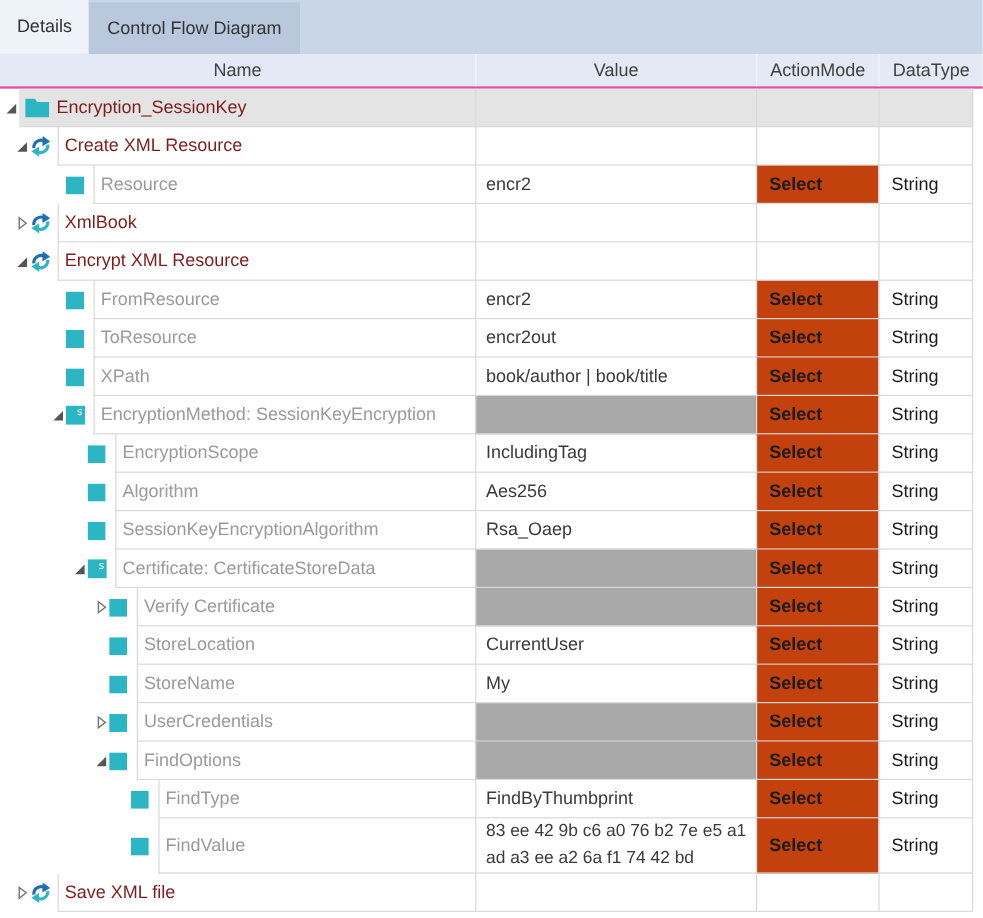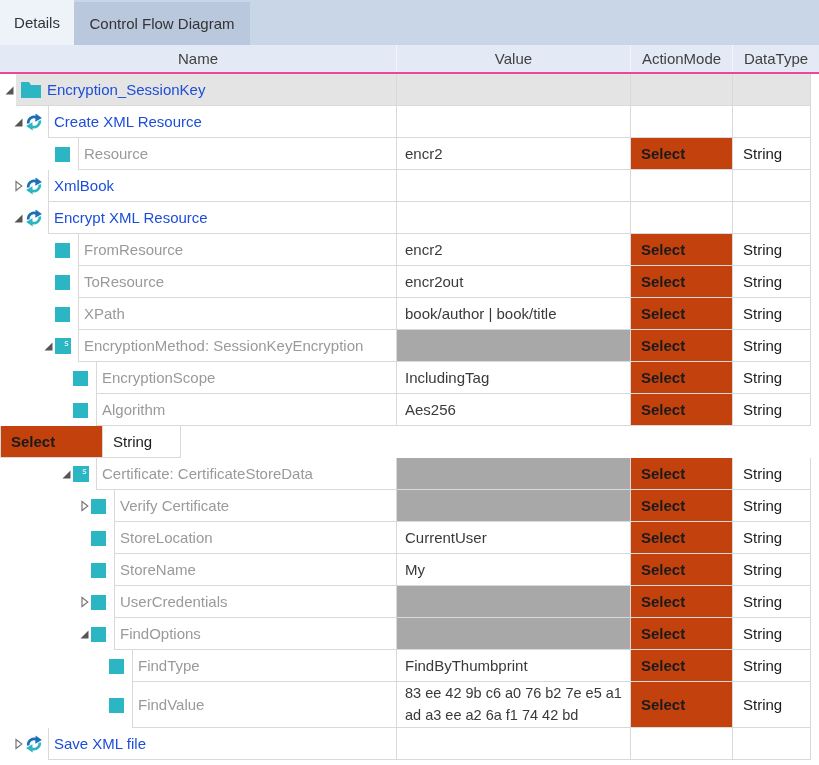--- a/index.html
+++ b/index.html
@@ -39,21 +39,21 @@
   .row.tall { height: 46px; }
   .name-cell { width: 396px; display: flex; align-items: stretch; }
   .tree-pad { flex: 0 0 auto; }
   .expander { width: 14px; display: flex; align-items: center; justify-content: center; flex: 0 0 auto; }
   .node-icon { width: 20px; margin-right: 3px; display: flex; align-items: center; justify-content: flex-start; flex: 0 0 auto; }
   .name-box {
     flex: 1; display: flex; align-items: center; padding-left: 5px;
     border-left: 1px solid #d9d9d9; border-bottom: 1px solid #d9d9d9;
     font-size: 15px; overflow: hidden; white-space: nowrap;
   }
-  .name-black { color: #1d4ed8; }
+  .name-black { color: #7f1d1d; }
   .name-gray { color: #9a9a9a; }
   .cell-v, .cell-a, .cell-t {
     border-left: 1px solid #d9d9d9; border-bottom: 1px solid #d9d9d9;
     display: flex; align-items: center; font-size: 15px; color: #3a3a3a;
   }
   .cell-v { width: 234px; padding: 0 6px 0 8px; }
   .cell-a { width: 102px; padding-left: 10px; color: #1b1b1b; }
   .cell-a.has-action { background: #c2410c; font-weight: bold; }
   .cell-t { width: 79px; padding-left: 10px; color: #1b1b1b; border-right: 1px solid #d9d9d9; }
   .cell-v.value-gray { background: #a8a8a8; }
@@ -357,20 +357,35 @@
       <span class="value-text">Aes256</span>
     </div>
     <div class="cell-a has-action">
       <span>Select</span>
     </div>
     <div class="cell-t">
       <span>String</span>
     </div>
   </div>
     <div class="row">
+    <div class="name-cell">
+      <div class="tree-pad" style="width: 59px;"></div>
+      <div class="expander"></div>
+      <div class="node-icon">
+          <svg width="15" height="15" viewBox="0 0 15 15">
+            <rect width="15" height="15" fill="#2cb6c4"></rect>
+          </svg>
+        </div>
+      <div class="name-box">
+        <span class="name-text name-gray">SessionKeyEncryptionAlgorithm</span>
+      </div>
+    </div>
+    <div class="cell-v">
+      <span class="value-text">Rsa_Oaep</span>
+    </div>
     <div class="cell-a has-action">
       <span>Select</span>
     </div>
     <div class="cell-t">
       <span>String</span>
     </div>
   </div>
     <div class="row">
     <div class="name-cell">
       <div class="tree-pad" style="width: 59px;"></div>

